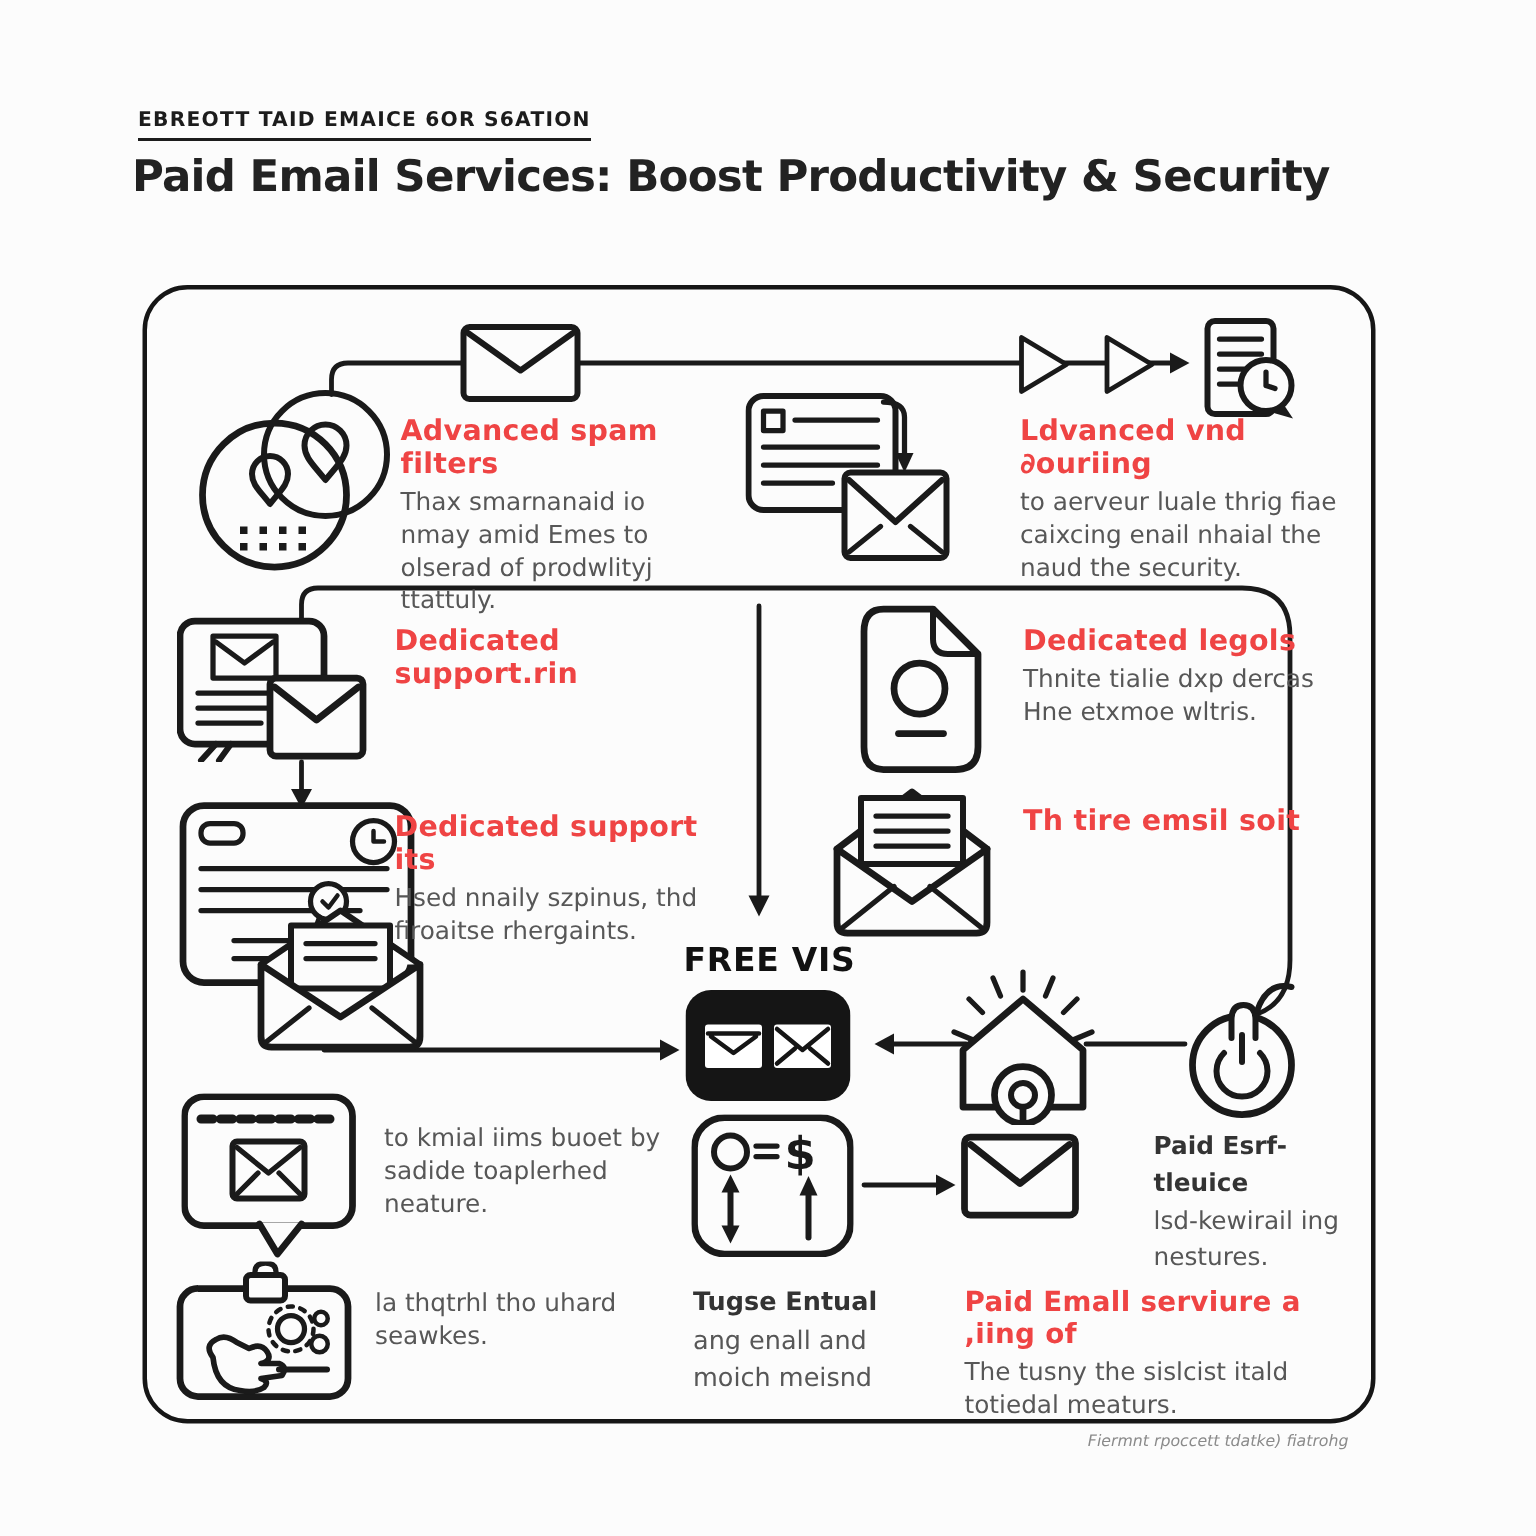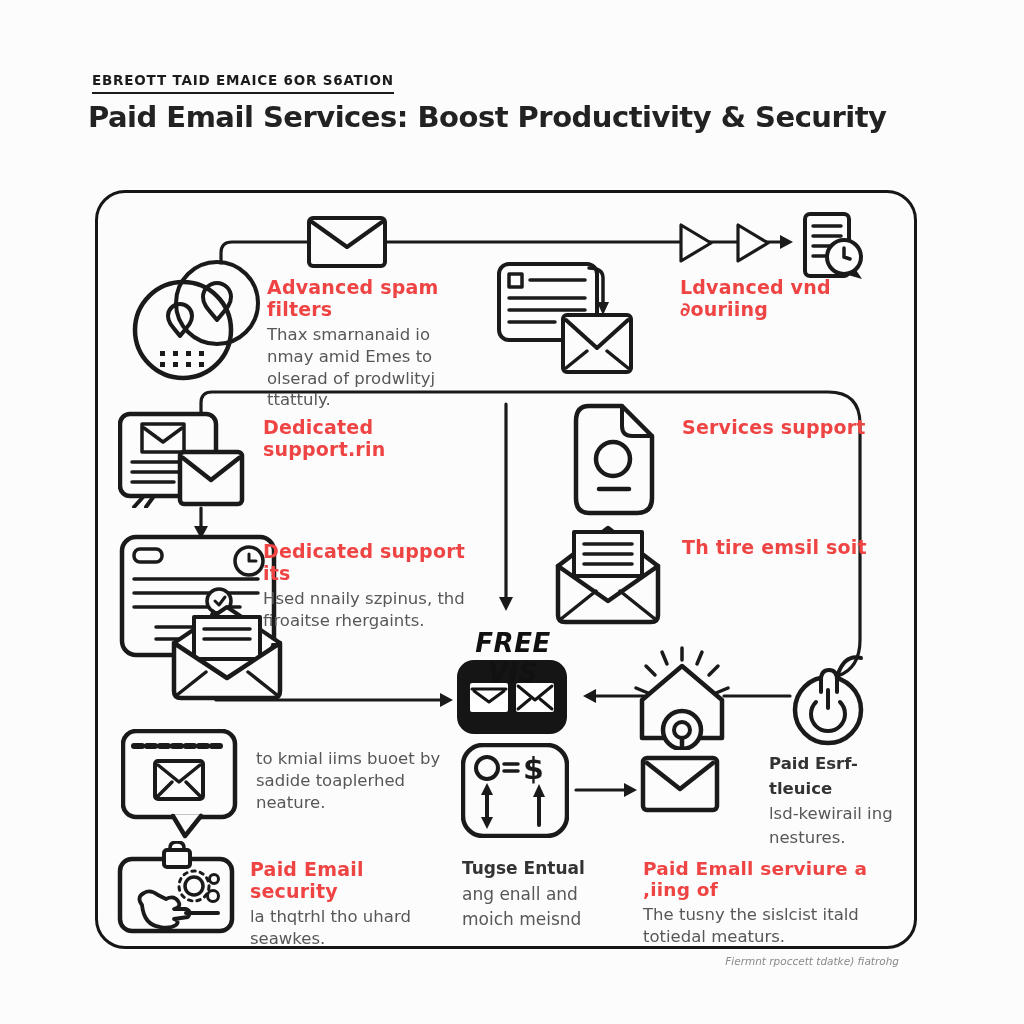--- a/index.html
+++ b/index.html
@@ -8,21 +8,21 @@
   .abs{position:absolute;}
   .eyebrow{left:92px;top:72px;font-size:13.5px;font-weight:700;letter-spacing:.8px;color:#1c1c1c;
            border-bottom:2px solid #1c1c1c;padding-bottom:4px;}
   .big-title{left:88px;top:100px;font-size:29px;font-weight:700;letter-spacing:-.5px;color:#222;margin:0;}
   .frame{left:95px;top:190px;width:816px;height:753px;border:3.5px solid #161616;border-radius:30px;}
   .overlay{left:0;top:0;}
   .ct{font-size:19px;font-weight:700;color:#ef4444;margin-bottom:4px;letter-spacing:.2px;}
   .cb{font-size:16.5px;color:#575757;line-height:1.32;}
   .cl{font-size:17px;color:#575757;line-height:1.5;}
   .cl1{font-size:17px;color:#333;font-weight:600;line-height:1.5;}
-  .free-label{font-size:26px;font-weight:800;color:#111;text-align:center;letter-spacing:.5px;font-style:italic;}
+  .free-label{font-size:22px;font-weight:800;color:#111;text-align:center;letter-spacing:.5px;}
   .footer-note{font-size:10.5px;color:#8a8a8a;font-style:italic;}
 </style>
 </head>
 <body>
 
 <div class="canvas">
 
   <div class="abs eyebrow">EBREOTT TAID EMAICE 6OR S6ATION</div>
   <h1 class="abs big-title">Paid Email Services: Boost Productivity &amp; Security</h1>
 
@@ -191,47 +191,48 @@
     <path d="M7,8 L40,34 L73,8" stroke-width="4.5"></path>
   </svg>
 
   <div class="abs" style="left:267px;top:276px;width:208px">
     <div class="ct">Advanced spam filters</div>
     <div class="cb">Thax smarnanaid io nmay amid Emes to olserad of prodwlityj ttattuly.</div>
   </div>
 
   <div class="abs" style="left:680px;top:276px;width:215px">
     <div class="ct">Ldvanced vnd ∂ouriing</div>
+    <div class="cb">to aerveur luale thrig fiae caixcing enail nhaial the naud the security.</div>
   </div>
 
   <div class="abs" style="left:263px;top:416px;width:218px">
     <div class="ct">Dedicated support.rin</div>
   </div>
 
   <div class="abs" style="left:682px;top:416px;width:205px">
-    <div class="ct">Services support</div>
+    <div class="ct">Dedicated legols</div>
+    <div class="cb">Thnite tialie dxp dercas Hne etxmoe wltris.</div>
   </div>
 
   <div class="abs" style="left:263px;top:540px;width:205px">
     <div class="ct">Dedicated support its</div>
     <div class="cb">Hsed nnaily szpinus, thd firoaitse rhergaints.</div>
   </div>
 
   <div class="abs" style="left:682px;top:536px;width:205px">
     <div class="ct">Th tire emsil soit</div>
   </div>
 
   <div class="abs free-label" style="left:448px;top:628px;width:130px">FREE VIS</div>
 
   <div class="abs" style="left:256px;top:748px;width:192px">
     <div class="cb">to kmial iims buoet by sadide toaplerhed neature.</div>
   </div>
 
   <div class="abs" style="left:250px;top:858px;width:178px">
-    <div class="ct">Paid Email security</div>
     <div class="cb">la thqtrhl tho uhard seawkes.</div>
   </div>
 
   <div class="abs" style="left:769px;top:752px;width:150px">
     <div class="cl1" style="font-size:16.5px">Paid Esrf-tleuice</div>
     <div class="cl" style="font-size:16.5px">lsd-kewirail ing</div>
     <div class="cl" style="font-size:16.5px">nestures.</div>
   </div>
 
   <div class="abs" style="left:462px;top:856px;width:165px">

